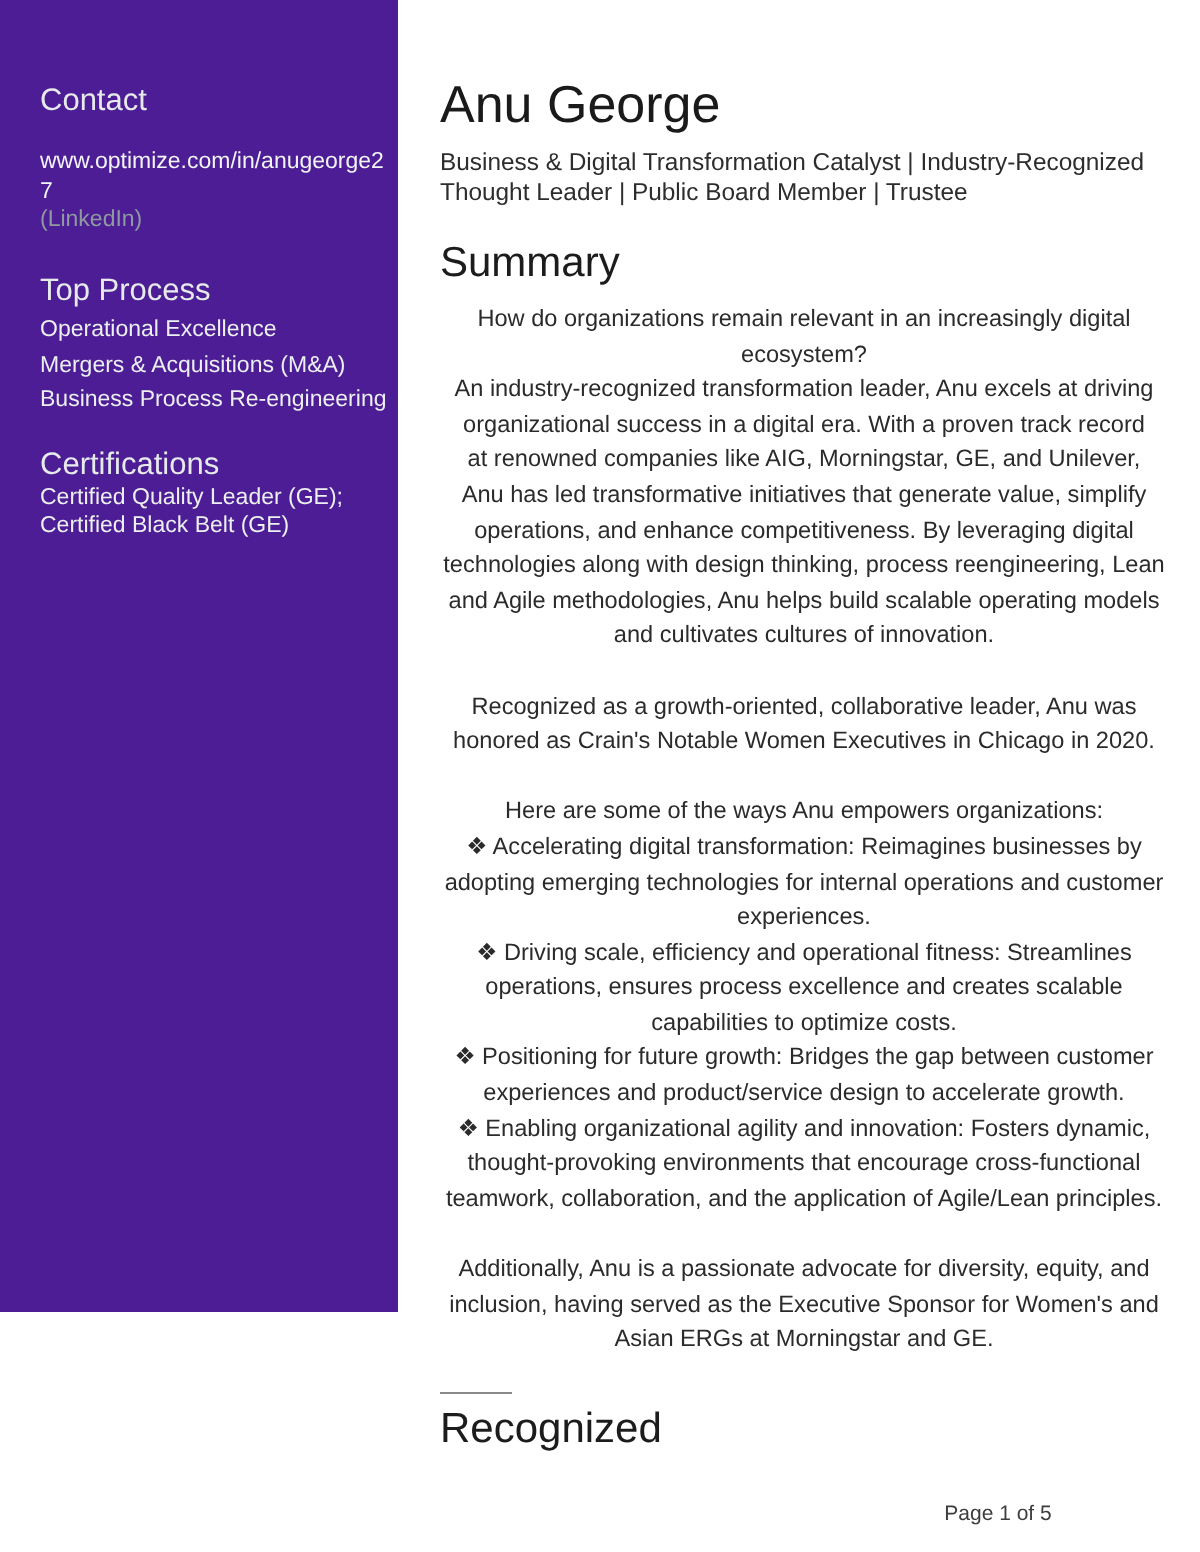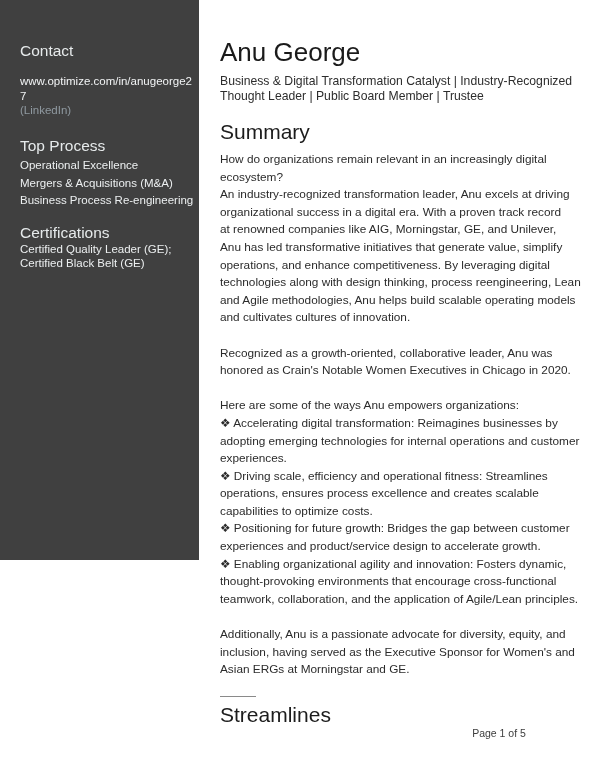--- a/index.html
+++ b/index.html
@@ -13,22 +13,22 @@
     height: 776px;
     background: #ffffff;
     overflow: hidden;
     display: flex;
   }
 
   
   .sidebar {
     width: 199px;
     flex: 0 0 199px;
-    height: 560px;
-    background: #404040;
+    height: 656px;
+    background: #4c1d95;
     box-sizing: border-box;
     padding: 42px 4px 0 20px;
     color: #e9eced;
   }
   .side-heading {
     font-size: 15.5px;
     line-height: 18px;
     font-weight: 400;
     color: #e6eaeb;
     margin: 0;
@@ -90,41 +90,41 @@
     color: #b9bcbd;
   }
   .section-heading {
     font-size: 21px;
     line-height: 21px;
     font-weight: 400;
     color: #1c1c1c;
     margin: 0;
   }
   .section-heading.summary { margin-top: 17px; }
-  .summary-body { margin-top: 9px; }
+  .summary-body { margin-top: 9px; text-align: center; }
   .para {
     font-size: 11.8px;
     line-height: 17.6px;
     color: #2b2b2b;
     white-space: pre-line;
     margin: 0 0 17.6px 0;
     max-width: 372px;
   }
   .section-divider {
     width: 36px;
     border: none;
     border-top: 1px solid #8a8a8a;
     margin: 16px 0 0 0;
   }
   .section-heading.experience { margin-top: 7px; }
   .page-footer {
     position: absolute;
     left: 199px;
     right: 0;
-    top: 727px;
+    top: 751px;
     text-align: center;
     font-size: 10.5px;
     color: #3d3d3d;
   }
 </style>
 </head>
 <body>
 
 <div class="page">
 
@@ -175,18 +175,18 @@
 ❖ Enabling organizational agility and innovation: Fosters dynamic,
 thought-provoking environments that encourage cross-functional
 teamwork, collaboration, and the application of Agile/Lean principles.</p>
       <p class="para">Additionally, Anu is a passionate advocate for diversity, equity, and
 inclusion, having served as the Executive Sponsor for Women's and
 Asian ERGs at Morningstar and GE.</p>
     </div>
 
     <hr class="section-divider">
 
-    <h2 class="section-heading experience">Streamlines</h2>
+    <h2 class="section-heading experience">Recognized</h2>
 
     <div class="page-footer">Page 1 of 5</div>
   </div>
 
 </div>
 
 </body></html>

